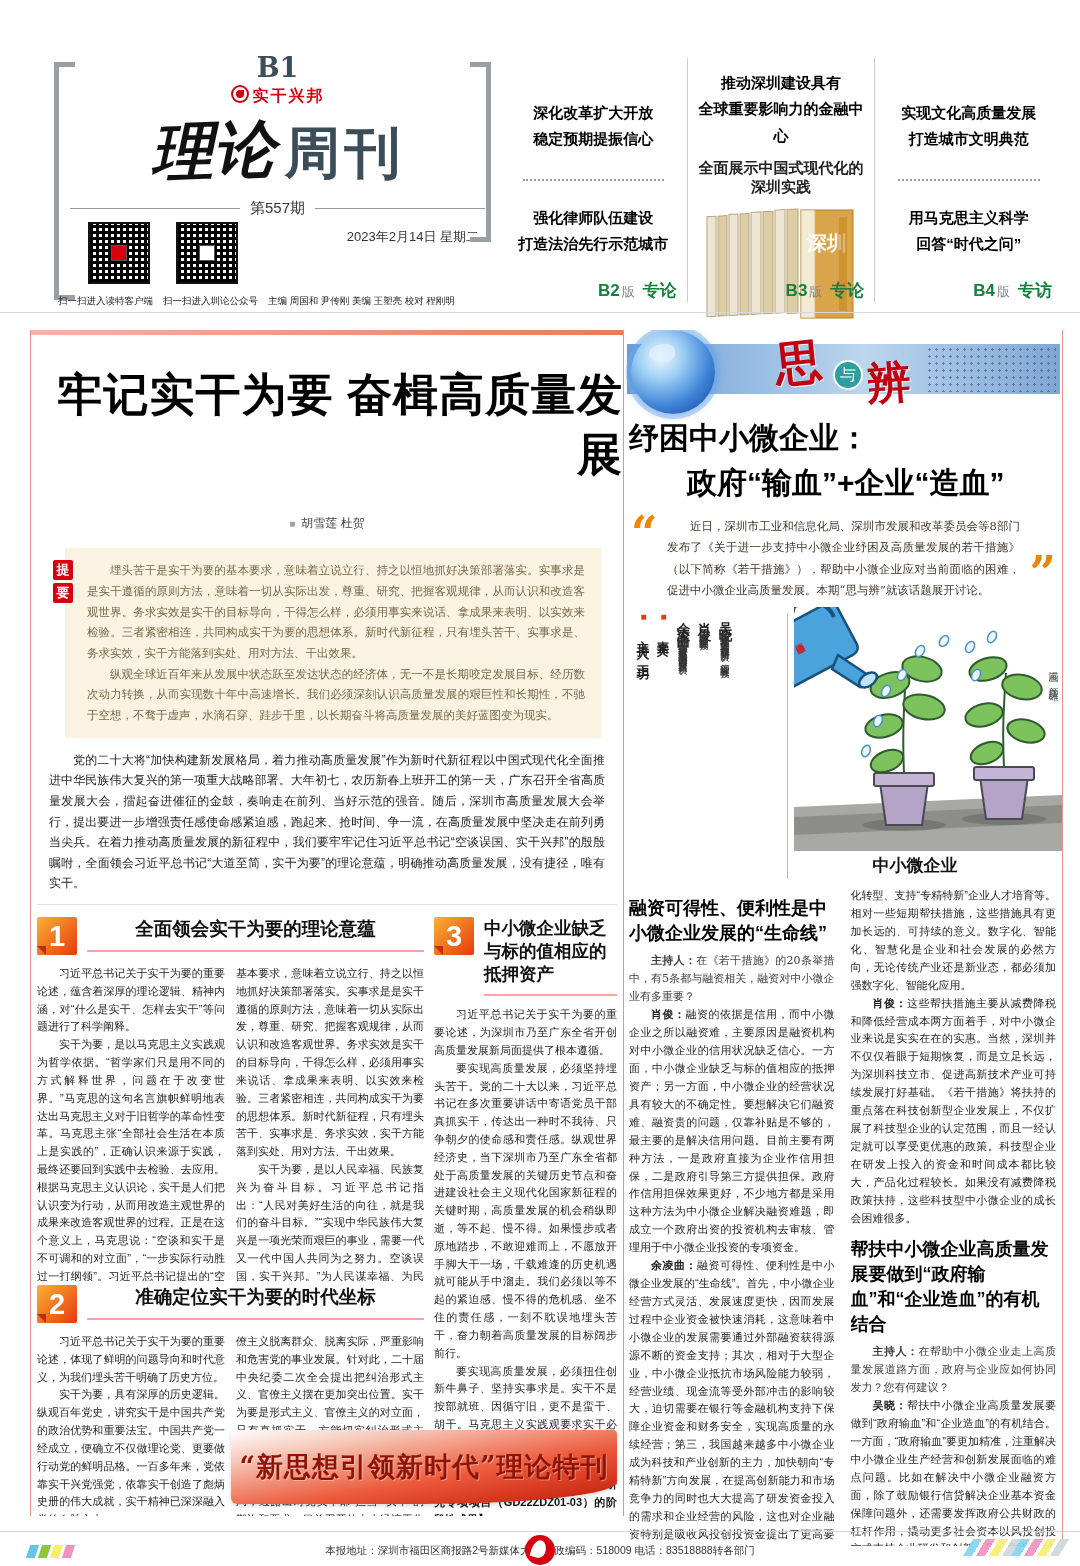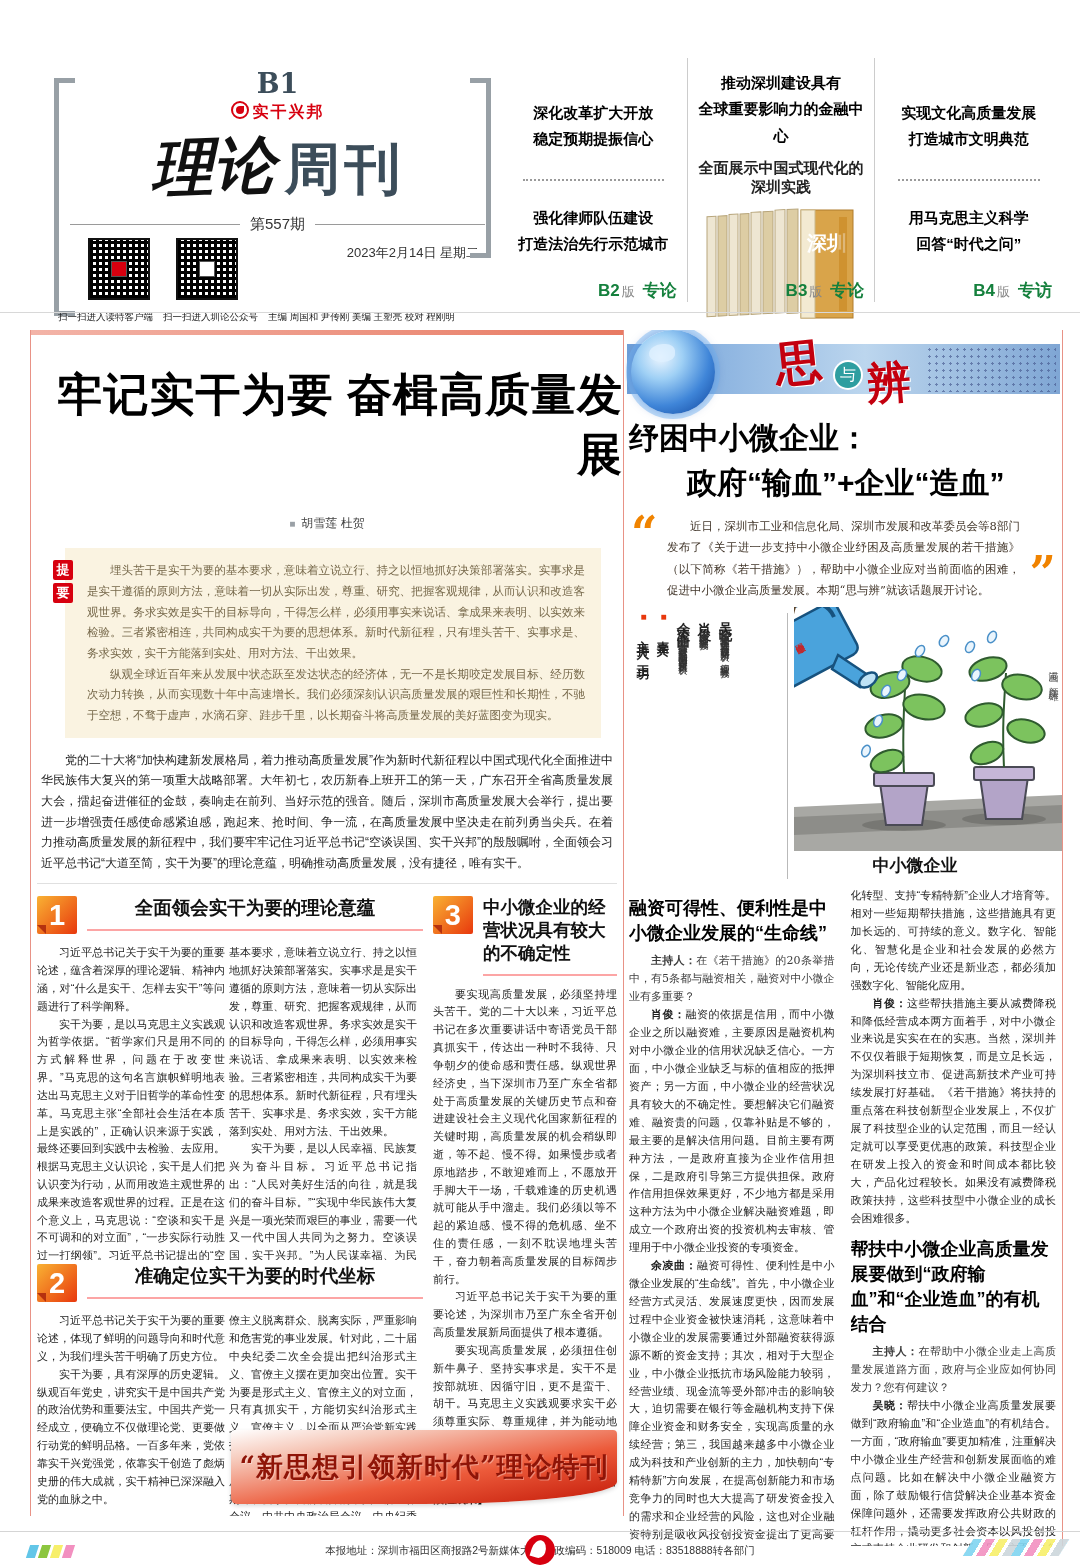--- a/index.html
+++ b/index.html
@@ -1,19 +1,19 @@
 <!DOCTYPE html>
 <html><head>
 <meta charset="utf-8">
 <style>
   html,body{margin:0;padding:0;background:#e9e9e9;font-family:"Liberation Sans",sans-serif;}
   #page{position:relative;width:1080px;height:1566px;margin:0 auto;background:#fff;overflow:hidden;color:#222;}
 
   
-  .masthead{position:absolute;left:70px;top:68px;width:415px;height:252px;}
+  .masthead{position:absolute;left:70px;top:52px;width:415px;height:252px;}
   .bracket{position:absolute;top:10px;bottom:4px;width:16px;}
   .bracket.bl{left:-16px;border-left:5px solid #98a0a6;border-top:5px solid #98a0a6;border-bottom:5px solid #98a0a6;}
   .bracket.br{right:-6px;border-right:5px solid #98a0a6;border-top:5px solid #98a0a6;border-bottom:5px solid #98a0a6;height:170px;bottom:auto;}
   .b1{text-align:center;font-family:"DejaVu Serif",serif;font-weight:bold;font-size:27px;color:#3c4d5a;}
   .brand{text-align:center;color:#d7000f;font-weight:bold;font-size:16px;letter-spacing:2px;margin-top:2px;font-family:"DejaVu Serif",serif;}
   .brand-dot{display:inline-block;width:14px;height:14px;border:2px solid #d7000f;border-radius:50%;margin-right:4px;vertical-align:-2px;position:relative;}
   .brand-dot::after{content:"";position:absolute;left:3px;top:3px;width:8px;height:8px;background:#d7000f;border-radius:50% 0 50% 50%;}
   .title-row{display:flex;justify-content:center;align-items:baseline;gap:10px;margin-top:2px;}
   .t-lilun{font-family:"DejaVu Serif",serif;font-style:italic;font-weight:900;font-size:62px;color:#111;transform:rotate(-2deg);}
   .t-zhoukan{font-weight:900;font-size:56px;color:#3c4d5a;letter-spacing:4px;}
@@ -50,30 +50,30 @@
   .ribbon span{color:#fff;font-weight:900;font-size:21px;letter-spacing:3px;}
   .ribbon-strip{height:5px;background:linear-gradient(90deg,#f3b4a8,#e87a62);}
   .lhead{margin-top:30px;text-align:right;font-weight:900;font-size:45px;letter-spacing:1px;color:#000;}
   .lby{text-align:center;font-size:12px;color:#444;margin-top:16px;}
   .lby .sq{color:#9aa0a6;font-size:10px;margin-right:6px;}
   .abstract{margin:16px 22px 0 34px;background:#faf3e1;padding:12px 16px 12px 22px;position:relative;color:#76684a;font-size:11.5px;line-height:1.8;text-align:justify;}
   .abstract p{margin:0;text-indent:2em;}
   .abs-label{position:absolute;left:-12px;top:12px;}
   .abs-label span{display:block;width:20px;height:20px;background:#d7000f;color:#fff;font-size:13px;line-height:20px;text-align:center;margin-bottom:3px;border-radius:2px;font-weight:bold;}
   .intro{margin:12px 10px 0;font-size:12px;line-height:1.72;text-align:justify;color:#1d1d1d;}
-  .intro p{margin:0;text-indent:2em;}
+  .intro p{margin:8px;text-indent:2em;}
   .lbody{display:flex;gap:10px;margin:10px 6px 0;border-top:1px solid #e0e0e0;padding-top:8px;}
   .lg12{width:390px;}
   .c3{width:186px;}
   .sh{display:flex;gap:10px;align-items:flex-start;margin:4px 0 10px;}
   .badge{flex:0 0 40px;height:38px;background:linear-gradient(135deg,#f9b233,#e8380d);color:#fff;font-weight:900;font-size:29px;line-height:38px;text-align:center;position:relative;border-radius:2px;}
   .badge::after{content:"";position:absolute;left:0;bottom:-9px;border:9px solid transparent;border-top-color:#b5310f;border-right-width:0;}
   .sh-title{flex:1;text-align:center;font-weight:900;font-size:18.5px;color:#111;border-bottom:2px solid #fca5a5;padding-bottom:9px;line-height:1.3;}
   .sh.v .sh-title{text-align:left;font-size:17.5px;}
-  .tworow{display:flex;gap:4px;}
+  .tworow{display:flex;gap:11px;}
   .bcol{width:188px;overflow:hidden;}
   .bcol p,.c3text p{font-size:11px;line-height:1.62;text-align:justify;text-indent:2em;margin:0;color:#1e1e1e;}
   .bcol p.cont,.c3text p.cont{text-indent:0;}
   .rowA .bcol{height:316px;}
   .rowB .bcol.b1h{height:336px;}
   .rowB .bcol.b2h{height:250px;}
   .c3text{height:468px;overflow:hidden;}
   .note{font-size:11px;line-height:1.6;text-align:justify;font-weight:bold;margin:2px 0 0;color:#111;}
   .lbanner{position:absolute;left:200px;bottom:12px;width:386px;height:74px;background:linear-gradient(170deg,#ffffff 0%,#f6c9ba 22%,#ec5a3a 60%,#c21807 100%);border-radius:4px 4px 50% 6px/4px 4px 22px 6px;display:flex;align-items:center;justify-content:center;box-shadow:0 2px 4px rgba(0,0,0,.15);}
   .lbanner span{font-family:"DejaVu Serif",serif;font-weight:900;font-size:27px;color:#8f1407;letter-spacing:1px;text-shadow:1px 1px 0 rgba(255,255,255,.35);}
@@ -255,25 +255,25 @@
             </div>
           <div class="bcol b2h">
               <p class="cont">僚主义脱离群众、脱离实际，严重影响和危害党的事业发展。针对此，二十届中央纪委二次全会提出把纠治形式主义、官僚主义摆在更加突出位置。实干为要是形式主义、官僚主义的对立面，只有真抓实干，方能切实纠治形式主义、官僚主义，以全面从严治党新实践护航新征程。</p>
               <p>实干为要，事关新征程的良好开局，透露出对党员干部“担当”“实干”的期许和要求。日前召开的中央经济工作会议、中共中央政治局会议、中央纪委全会多次强调要坚持真抓实干、求真务实，将党的二十大决策部署落到实处。在此背景下，习近平总书记着眼全面贯彻党的二十大精神的开局，发出“大道至简，实干为要”的号召，强调只要我们坚定信心、顽强拼搏，就一定能够实现新征程的良好开局。</p>
             </div>
         </div>
       </div>
       <div class="c3">
         <div class="sh v">
           <div class="badge">3</div>
-          <div class="sh-title">中小微企业的经营状况具有较大的不确定性</div>
+          <div class="sh-title">中小微企业缺乏与标的值相应的抵押资产</div>
         </div>
         <div class="c3text">
+            <p>习近平总书记关于实干为要的重要论述，为深圳市乃至广东全省开创高质量发展新局面提供了根本遵循。</p>
             <p>要实现高质量发展，必须坚持埋头苦干。党的二十大以来，习近平总书记在多次重要讲话中寄语党员干部真抓实干，传达出一种时不我待、只争朝夕的使命感和责任感。纵观世界经济史，当下深圳市乃至广东全省都处于高质量发展的关键历史节点和奋进建设社会主义现代化国家新征程的关键时期，高质量发展的机会稍纵即逝，等不起、慢不得。如果慢步或者原地踏步，不敢迎难而上，不愿放开手脚大干一场，千载难逢的历史机遇就可能从手中溜走。我们必须以等不起的紧迫感、慢不得的危机感、坐不住的责任感，一刻不耽误地埋头苦干，奋力朝着高质量发展的目标阔步前行。</p>
-            <p>习近平总书记关于实干为要的重要论述，为深圳市乃至广东全省开创高质量发展新局面提供了根本遵循。</p>
             <p>要实现高质量发展，必须扭住创新牛鼻子、坚持实事求是。实干不是按部就班、因循守旧，更不是蛮干、胡干。马克思主义实践观要求实干必须尊重实际、尊重规律，并为能动地掌握规律、开展创造性实践提供了哲学依据。高质量发展是遵循经济发展规律、推动经济转型升级的必然要求，是体现新发展理念的发展，必须实实在在地向创新要动力。深圳市乃至广东全省被赋予先行使命，意味着要挺进“无人区”，为“后来者”蹚出一条路。肩此重任，唯有实干，唯有创新。我们要大兴调查研究之风，走好新时代党的群众路线，问计于民、问计于企，遵循经济转型升级规律，着力推动质量变革、效率变革、动力变革，在应对挑战、攻坚克难中闯出一条新路来。</p>
           </div>
         <p class="note">【本文为广东省哲学社会科学重大研究专项项目（GD22ZDZ01-03）的阶段性成果】</p>
 
       </div>
     </div>
     <div class="lbanner">
         <span>“新思想引领新时代”理论特刊</span>
       </div>
   </section>

